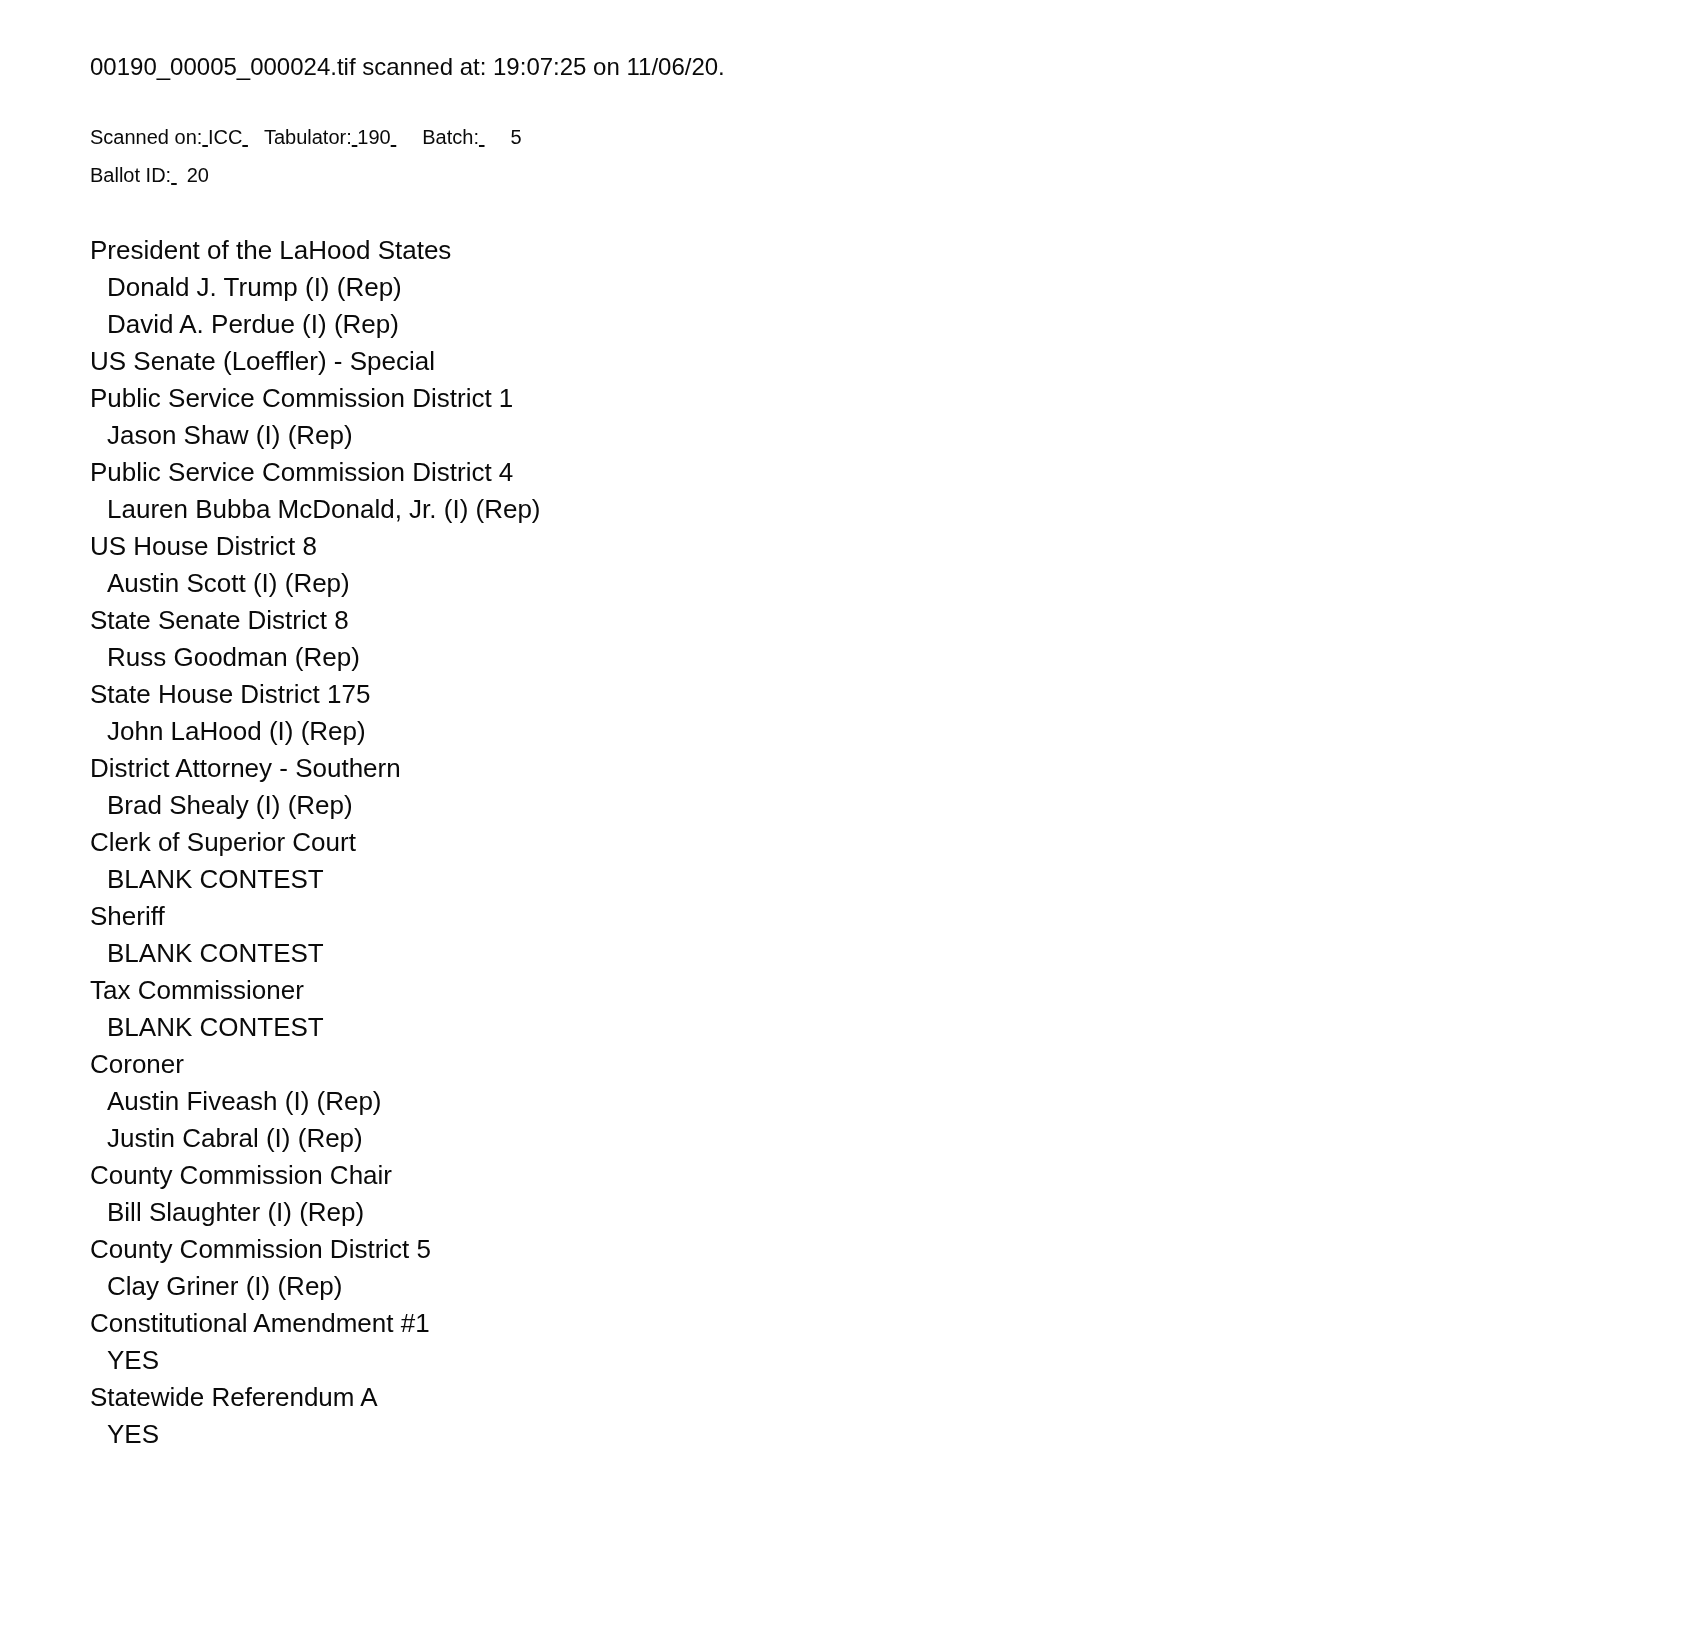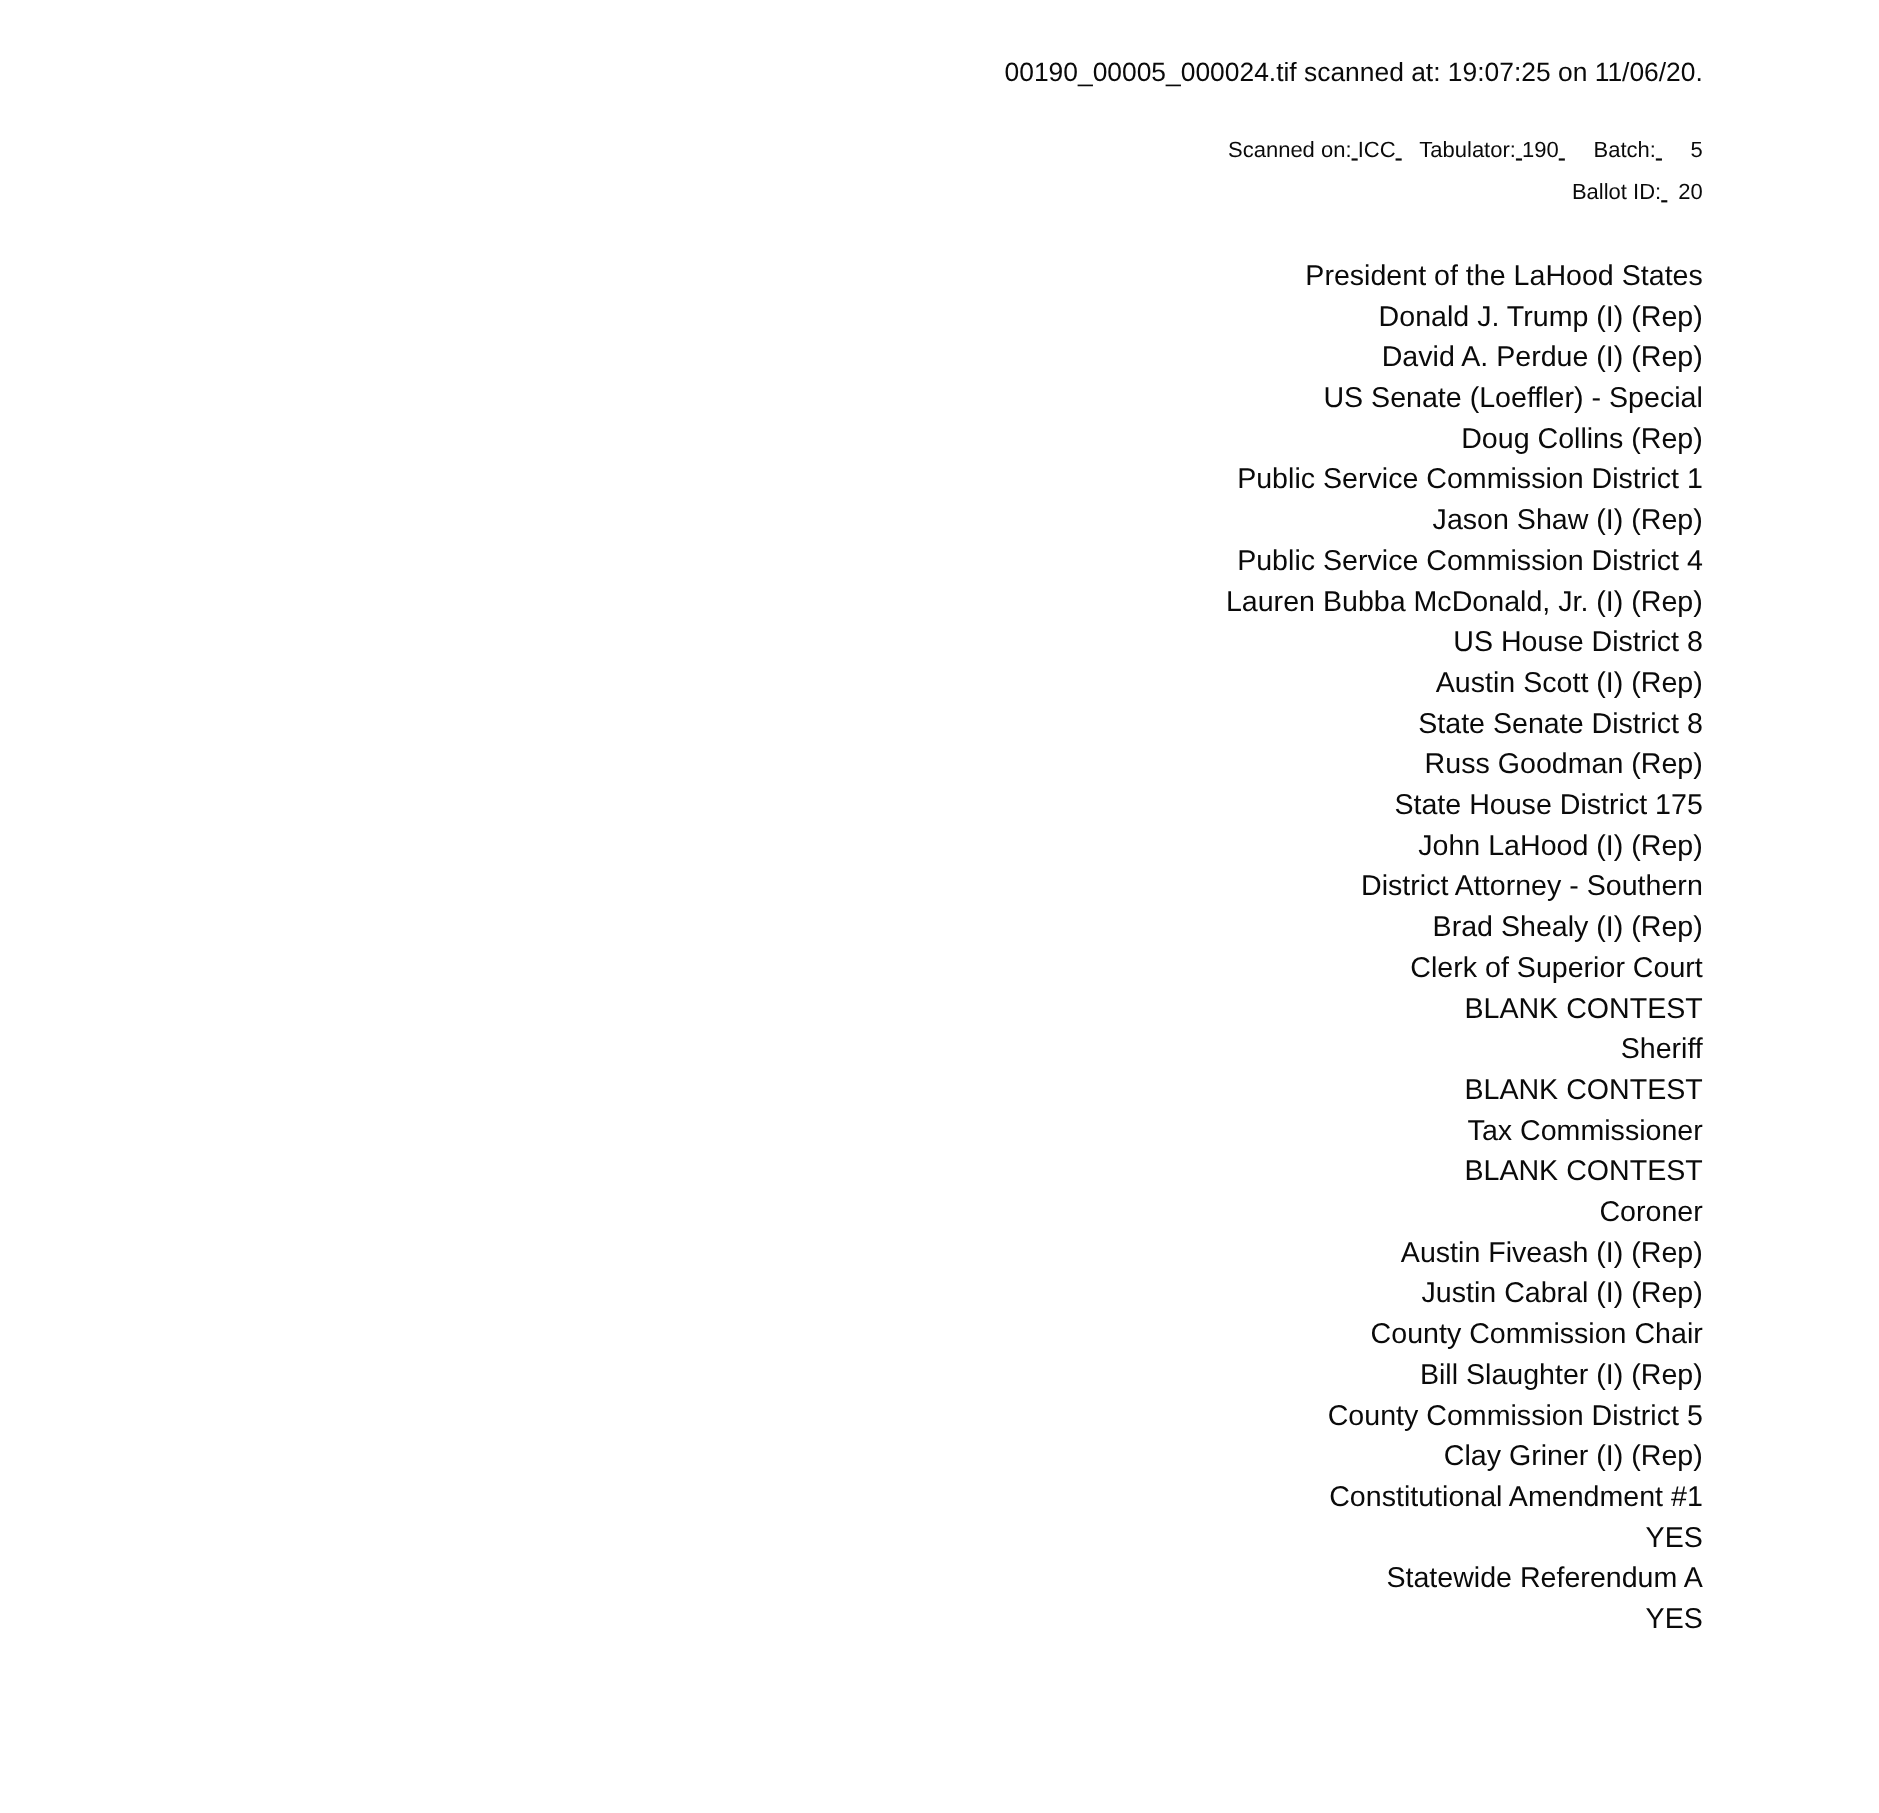--- a/index.html
+++ b/index.html
@@ -13,21 +13,20 @@
     overflow: hidden;
     font-family: "Liberation Sans", sans-serif;
     color: #0a0a0a;
     -webkit-font-smoothing: none;
   }
   .page {
     box-sizing: border-box;
     width: 1588px;
     height: 1648px;
     padding: 52px 40px 0 90px;
-    text-align: right;
   }
   .filename-line {
     font-size: 24px;
     line-height: 30px;
     white-space: nowrap;
   }
   .scan-line {
     font-size: 20px;
     line-height: 38px;
     white-space: nowrap;
@@ -77,21 +76,20 @@
   <div class="contest-list" id="contest-list">
       <div class="contest">
         <div class="contest-name">President of the LaHood States</div>
         <div class="contest-selection">Donald J. Trump (I) (Rep)</div>
       </div>
       <div class="contest">
         <div class="contest-selection">David A. Perdue (I) (Rep)</div>
       </div>
       <div class="contest">
         <div class="contest-name">US Senate (Loeffler) - Special</div>
-        <div class="contest-selection">Doug Collins (Rep)</div>
       </div>
       <div class="contest">
         <div class="contest-name">Public Service Commission District 1</div>
         <div class="contest-selection">Jason Shaw (I) (Rep)</div>
       </div>
       <div class="contest">
         <div class="contest-name">Public Service Commission District 4</div>
         <div class="contest-selection">Lauren Bubba McDonald, Jr. (I) (Rep)</div>
       </div>
       <div class="contest">

